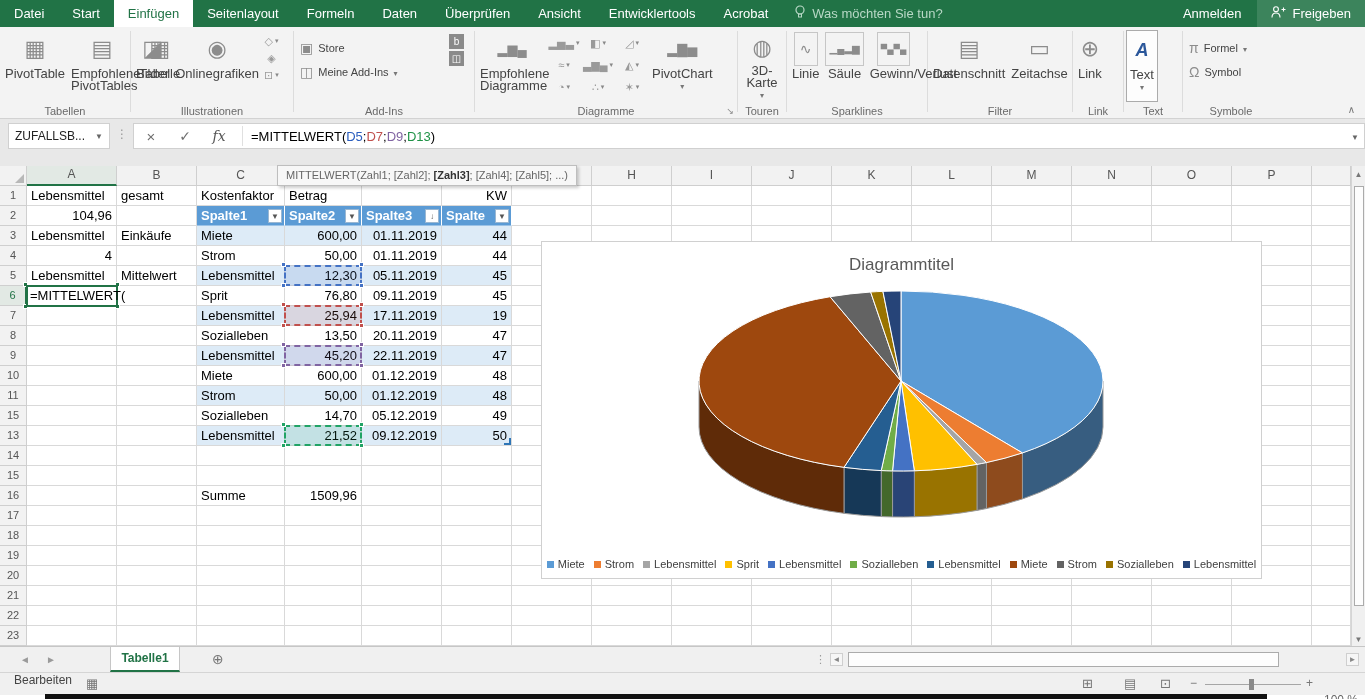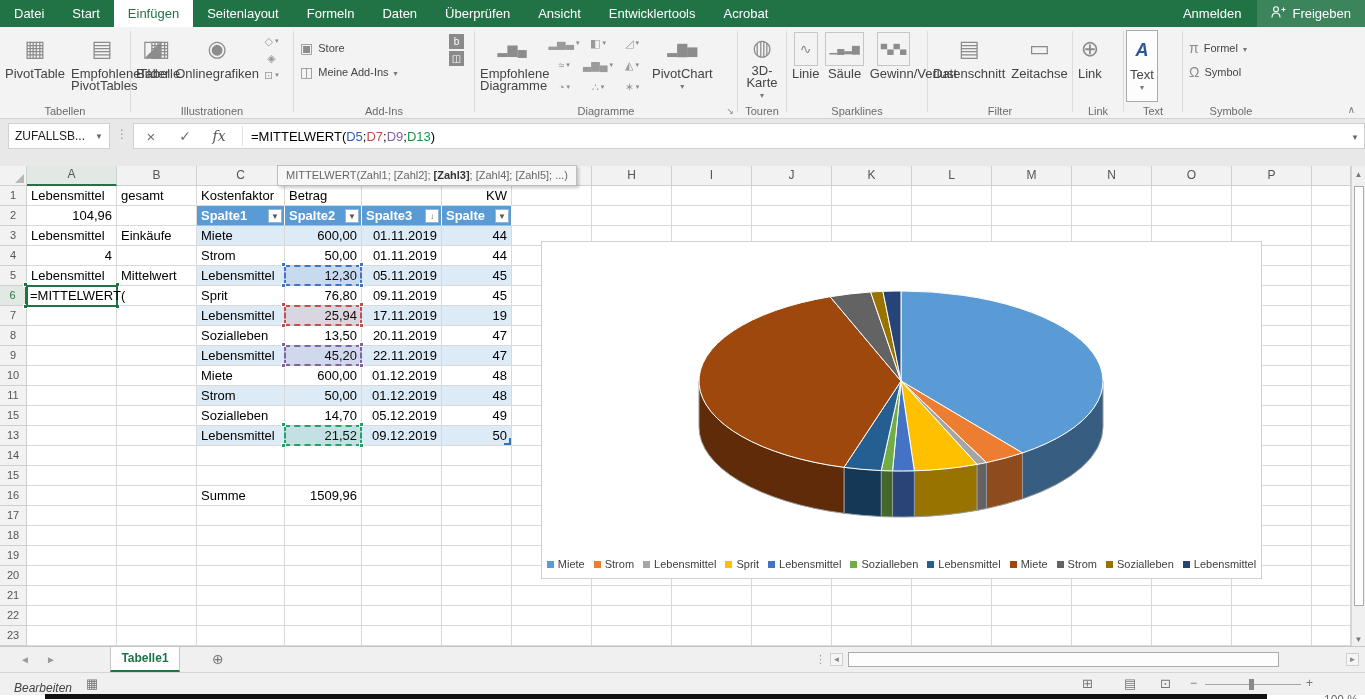--- a/index.html
+++ b/index.html
@@ -109,21 +109,21 @@
   #hscroll { position:absolute; left:830px; top:4px; right:6px; height:17px; }
   #hsl { position:absolute; left:0; top:2px; width:13px; height:13px; border:1px solid #cfcfcf;
     background:#f6f6f6; font-size:8px; color:#888; text-align:center; line-height:12px; }
   #hsr { position:absolute; right:0; top:2px; width:13px; height:13px; border:1px solid #cfcfcf;
     background:#f6f6f6; font-size:8px; color:#888; text-align:center; line-height:12px; }
   #hthumb { position:absolute; left:18px; right:80px; top:1px; height:15px; background:#fdfdfd;
     border:1px solid #ababab; }
   #hdots { position:absolute; left:815px; top:6px; color:#9a9a9a; font-size:11px; }
   #statusbar { position:absolute; left:0; top:672px; width:1365px; height:23px; background:#f0f0f0;
     border-top:1px solid #d5d5d5; font-size:12px; color:#444; }
-  #mode { position:absolute; left:14px; top:8px;font-style:italic; }
+  #mode { position:absolute; left:14px; top:0; }
   #macroicon { position:absolute; left:86px; top:3px; font-size:13px; color:#777; }
   .viewic { position:absolute; top:3px; font-size:13px; color:#777; }
   #zminus { position:absolute; left:1190px; top:3px; color:#777; }
   #ztrack { position:absolute; left:1205px; top:11px; width:96px; height:1px; background:#a6a6a6; }
   #ztick { position:absolute; left:1252px; top:7px; width:1px; height:9px; background:#a6a6a6; }
   #zthumb { position:absolute; left:1249px; top:6px; width:5px; height:11px; background:#8a8a8a; }
   #zplus { position:absolute; left:1306px; top:3px; color:#777; }
   #zoompct { position:absolute; left:1324px; top:20px; color:#666; }
   #blackstrip { position:absolute; left:45px; top:694px; width:1222px; height:5px; background:#111; }
 </style>
@@ -134,20 +134,29 @@
   <div class="ttab">Datei</div>
   <div class="ttab">Start</div>
   <div class="ttab active">Einfügen</div>
   <div class="ttab">Seitenlayout</div>
   <div class="ttab">Formeln</div>
   <div class="ttab">Daten</div>
   <div class="ttab">Überprüfen</div>
   <div class="ttab">Ansicht</div>
   <div class="ttab">Entwicklertools</div>
   <div class="ttab">Acrobat</div>
+  <div id="tellme">
+    <span>
+      <svg width="12" height="14" viewBox="0 0 12 14">
+          <circle cx="6" cy="5" r="4" fill="none" stroke="#b8d8c6" stroke-width="1.2"></circle>
+          <rect x="4.5" y="9" width="3" height="3" fill="none" stroke="#b8d8c6" stroke-width="1"></rect>
+        </svg>
+    </span>
+    <span>Was möchten Sie tun?</span>
+  </div>
   <div id="tb-right">
     <div id="signin">Anmelden</div>
     <div id="share">
       <span>
         <svg width="15" height="14" viewBox="0 0 15 14">
             <circle cx="5" cy="4.2" r="2.4" fill="none" stroke="#fff" stroke-width="1.1"></circle>
             <path d="M1 12.5c0-3 1.8-4.5 4-4.5s4 1.5 4 4.5" fill="none" stroke="#fff" stroke-width="1.1"></path>
             <path d="M10.5 4.5h4M12.5 2.5v4" stroke="#fff" stroke-width="1.1"></path>
           </svg>
       </span>
@@ -877,20 +886,21 @@
     <div class="selh" style="left: 359px; top: 277px; background: rgb(33, 163, 102);"></div>
     <div id="editcell" style="left: 26px; top: 119px; width: 92px; height: 22px; border-color: rgb(33, 115, 70);">=MITTELWERT(</div>
     <div class="selh" style="left: 23px; top: 116px; background: rgb(33, 115, 70);"></div>
     <div class="selh" style="left: 115px; top: 116px; background: rgb(33, 115, 70);"></div>
     <div class="selh" style="left: 23px; top: 138px; background: rgb(33, 115, 70);"></div>
     <div class="selh" style="left: 115px; top: 138px; background: rgb(33, 115, 70);"></div>
     <div id="tcorner" style="left: 504px; top: 272px;"></div>
   </div>
 
 <div id="chart">
+  <div id="chart-title">Diagrammtitel</div>
   <svg id="pie" width="721" height="300" style="position:absolute;left:0;top:0;">
       <path d="M561,139 A202,90 0 0 1 480.4253920931193,210.92457379539678 L480.4253920931193,256.9245737953968 A202,90 0 0 0 561,185 Z" fill="#5b9bd5" style="filter:brightness(.6)" stroke="#fff" stroke-width="1"></path>
       <path d="M480.4253920931193,210.92457379539678 A202,90 0 0 1 444.4615637086,220.54843390502904 L444.4615637086,266.548433905029 A202,90 0 0 0 480.4253920931193,256.9245737953968 Z" fill="#ed7d31" style="filter:brightness(.6)" stroke="#fff" stroke-width="1"></path>
       <path d="M444.4615637086,220.54843390502904 A202,90 0 0 1 434.9858007652085,222.38965720960556 L434.9858007652085,268.38965720960556 A202,90 0 0 0 444.4615637086,266.548433905029 Z" fill="#a5a5a5" style="filter:brightness(.6)" stroke="#fff" stroke-width="1"></path>
       <path d="M434.9858007652085,222.38965720960556 A202,90 0 0 1 372.33829112018907,228.80358062353724 L372.33829112018907,274.80358062353724 A202,90 0 0 0 434.9858007652085,268.38965720960556 Z" fill="#ffc000" style="filter:brightness(.6)" stroke="#fff" stroke-width="1"></path>
       <path d="M372.33829112018907,228.80358062353724 A202,90 0 0 1 350.5464927787026,228.92115504575827 L350.5464927787026,274.92115504575827 A202,90 0 0 0 372.33829112018907,274.80358062353724 Z" fill="#4472c4" style="filter:brightness(.6)" stroke="#fff" stroke-width="1"></path>
       <path d="M350.5464927787026,228.92115504575827 A202,90 0 0 1 339.2282471305598,228.5678404972082 L339.2282471305598,274.5678404972082 A202,90 0 0 0 350.5464927787026,274.92115504575827 Z" fill="#70ad47" style="filter:brightness(.6)" stroke="#fff" stroke-width="1"></path>
       <path d="M339.2282471305598,228.5678404972082 A202,90 0 0 1 301.9888514356476,225.34111913944957 L301.9888514356476,271.3411191394496 A202,90 0 0 0 339.2282471305598,274.5678404972082 Z" fill="#255e91" style="filter:brightness(.6)" stroke="#fff" stroke-width="1"></path>
       <path d="M301.9888514356476,225.34111913944957 A202,90 0 0 1 157,139.00000000000003 L157,185.00000000000003 A202,90 0 0 0 301.9888514356476,271.3411191394496 Z" fill="#9e480e" style="filter:brightness(.6)" stroke="#fff" stroke-width="1"></path>
       <path d="M359,139 L359,49 A202,90 0 0 1 480.4253920931193,210.92457379539678 Z" fill="#5b9bd5" stroke="#fff" stroke-width="1"></path>

